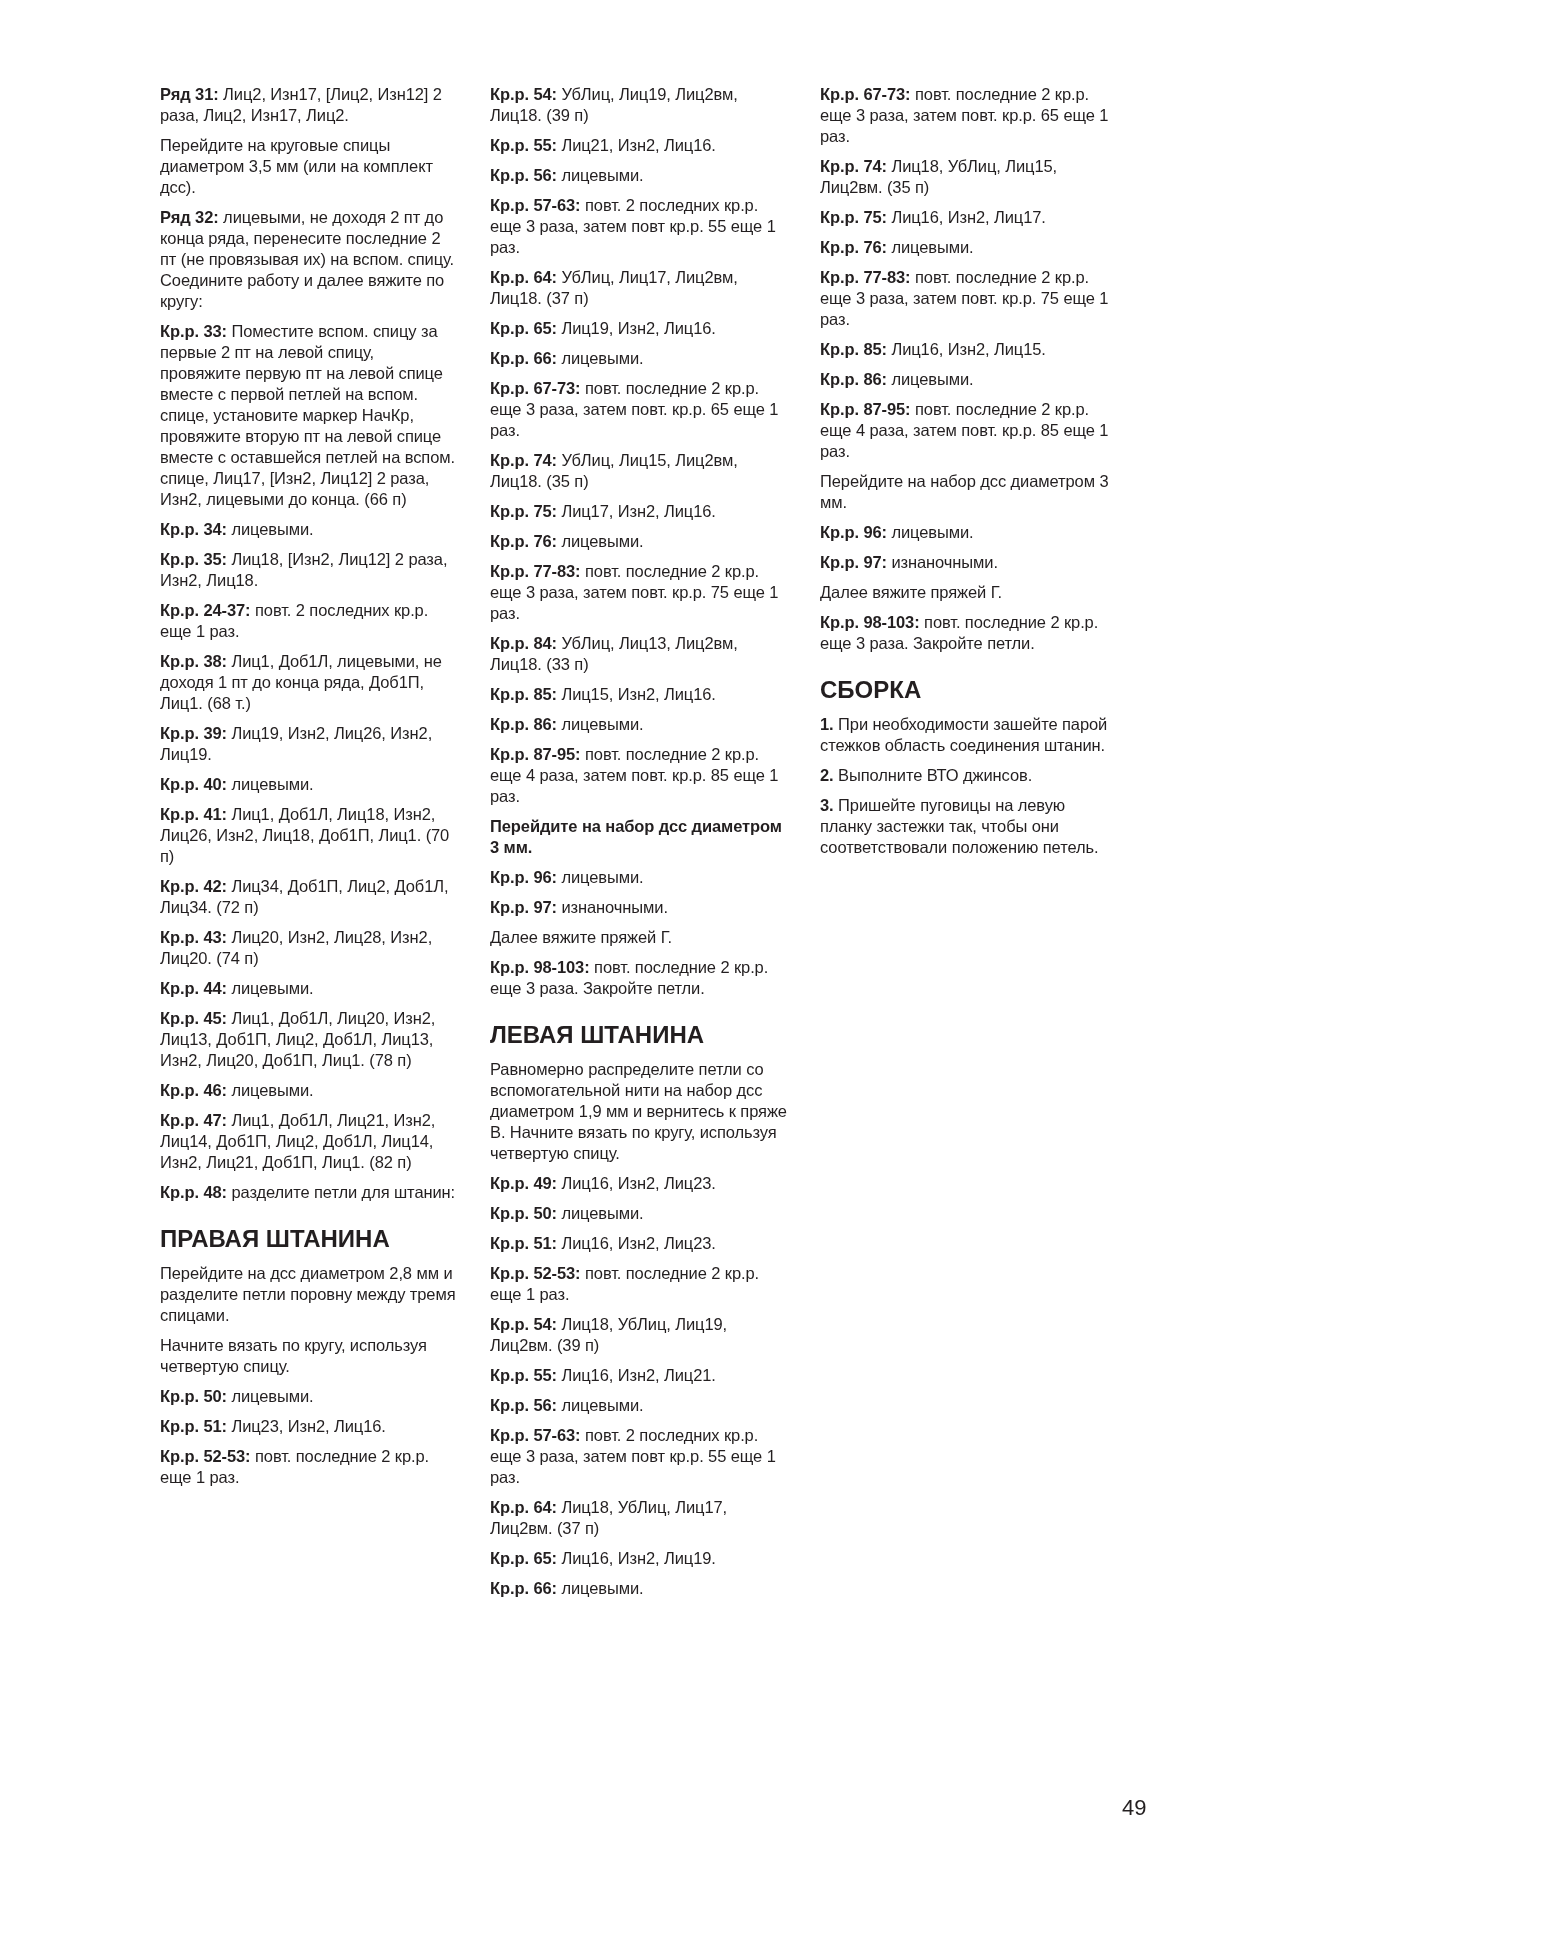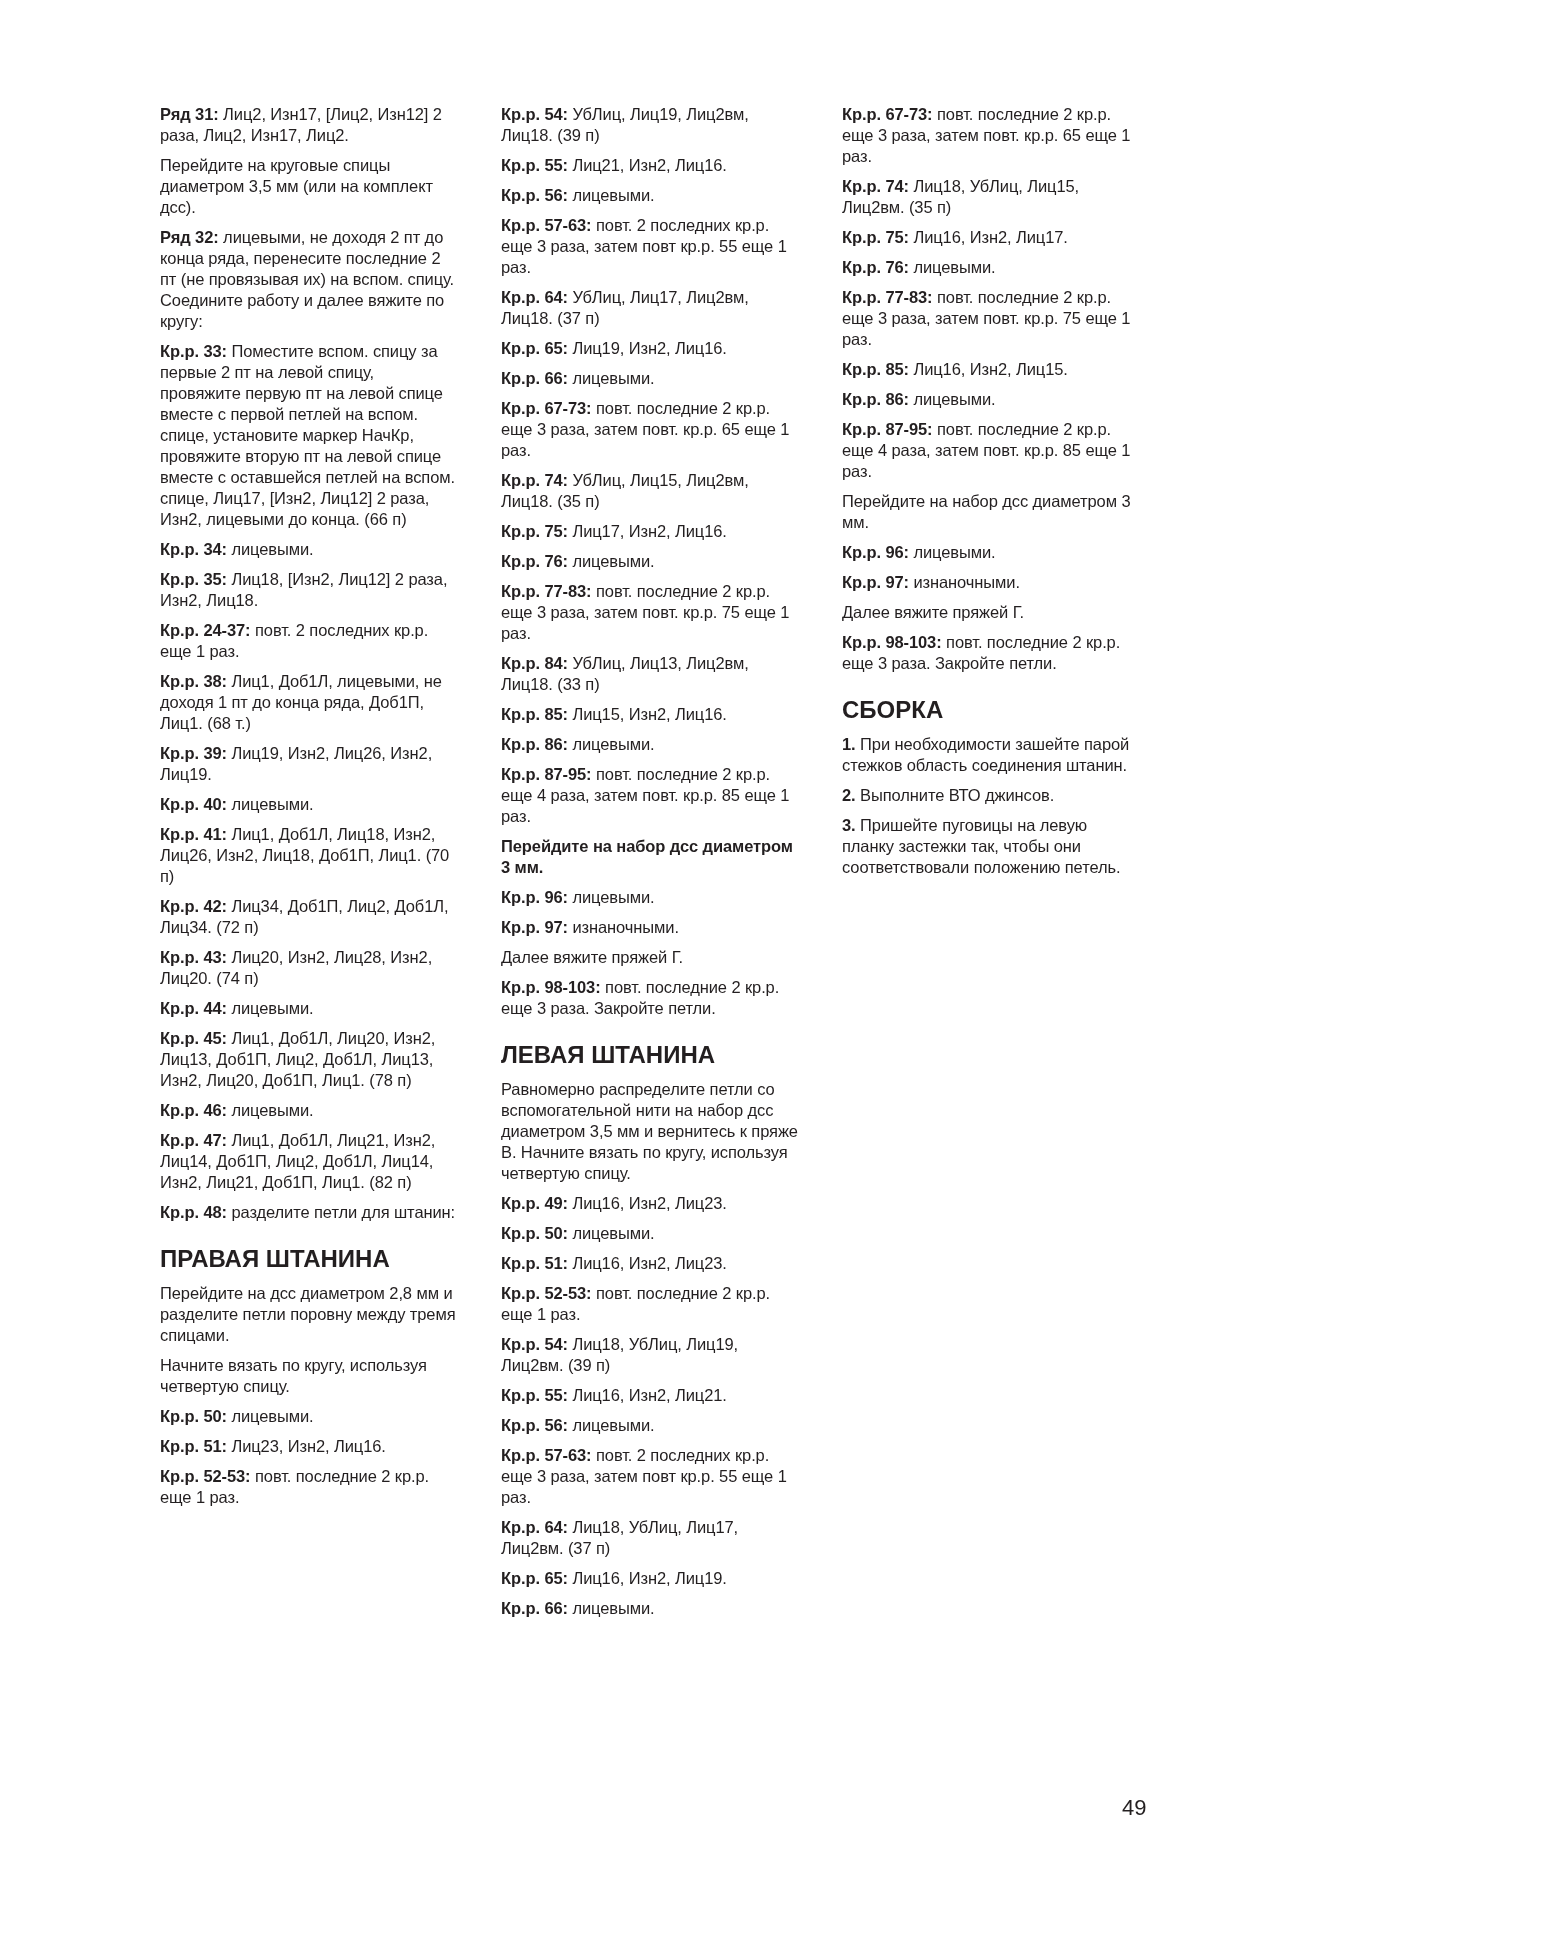--- a/index.html
+++ b/index.html
@@ -9,23 +9,23 @@
     width: 1550px;
     height: 1937px;
     background: #ffffff;
     overflow: hidden;
     font-family: "Liberation Sans", "DejaVu Sans", sans-serif;
     color: #231f20;
   }
   .columns {
     position: absolute;
     left: 160px;
-    top: 104px;
+    top: 84px;
     display: flex;
-    gap: 44px;
+    gap: 33px;
     align-items: flex-start;
   }
   .col { width: 297px; }
   .col p {
     margin: 0 0 9px 0;
     font-size: 16.5px;
     line-height: 21px;
     letter-spacing: -0.1px;
   }
   .col p b { font-weight: bold; }
@@ -92,21 +92,21 @@
         <p class="row"><b>Кр.р. 84: </b>УбЛиц, Лиц13, Лиц2вм, Лиц18. (33 п)</p>
         <p class="row"><b>Кр.р. 85: </b>Лиц15, Изн2, Лиц16.</p>
         <p class="row"><b>Кр.р. 86: </b>лицевыми.</p>
         <p class="row"><b>Кр.р. 87-95: </b>повт. последние 2 кр.р. еще 4 раза, затем повт. кр.р. 85 еще 1 раз.</p>
         <p class="para bold">Перейдите на набор дсс диаметром 3 мм.</p>
         <p class="row"><b>Кр.р. 96: </b>лицевыми.</p>
         <p class="row"><b>Кр.р. 97: </b>изнаночными.</p>
         <p class="para">Далее вяжите пряжей Г.</p>
         <p class="row"><b>Кр.р. 98-103: </b>повт. последние 2 кр.р. еще 3 раза. Закройте петли.</p>
         <h2 class="heading">ЛЕВАЯ ШТАНИНА</h2>
-        <p class="para">Равномерно распределите петли со вспомогательной нити на набор дсс диаметром 3,5 мм и вернитесь к пряже В. Начните вязать по кругу, используя четвертую спицу.</p>
+        <p class="para">Равномерно распределите петли со вспомогательной нити на набор дсс диаметром 1,9 мм и вернитесь к пряже В. Начните вязать по кругу, используя четвертую спицу.</p>
         <p class="row"><b>Кр.р. 49: </b>Лиц16, Изн2, Лиц23.</p>
         <p class="row"><b>Кр.р. 50: </b>лицевыми.</p>
         <p class="row"><b>Кр.р. 51: </b>Лиц16, Изн2, Лиц23.</p>
         <p class="row"><b>Кр.р. 52-53: </b>повт. последние 2 кр.р. еще 1 раз.</p>
         <p class="row"><b>Кр.р. 54: </b>Лиц18, УбЛиц, Лиц19, Лиц2вм. (39 п)</p>
         <p class="row"><b>Кр.р. 55: </b>Лиц16, Изн2, Лиц21.</p>
         <p class="row"><b>Кр.р. 56: </b>лицевыми.</p>
         <p class="row"><b>Кр.р. 57-63: </b>повт. 2 последних кр.р. еще 3 раза, затем повт кр.р. 55 еще 1 раз.</p>
         <p class="row"><b>Кр.р. 64: </b>Лиц18, УбЛиц, Лиц17, Лиц2вм. (37 п)</p>
         <p class="row"><b>Кр.р. 65: </b>Лиц16, Изн2, Лиц19.</p>

